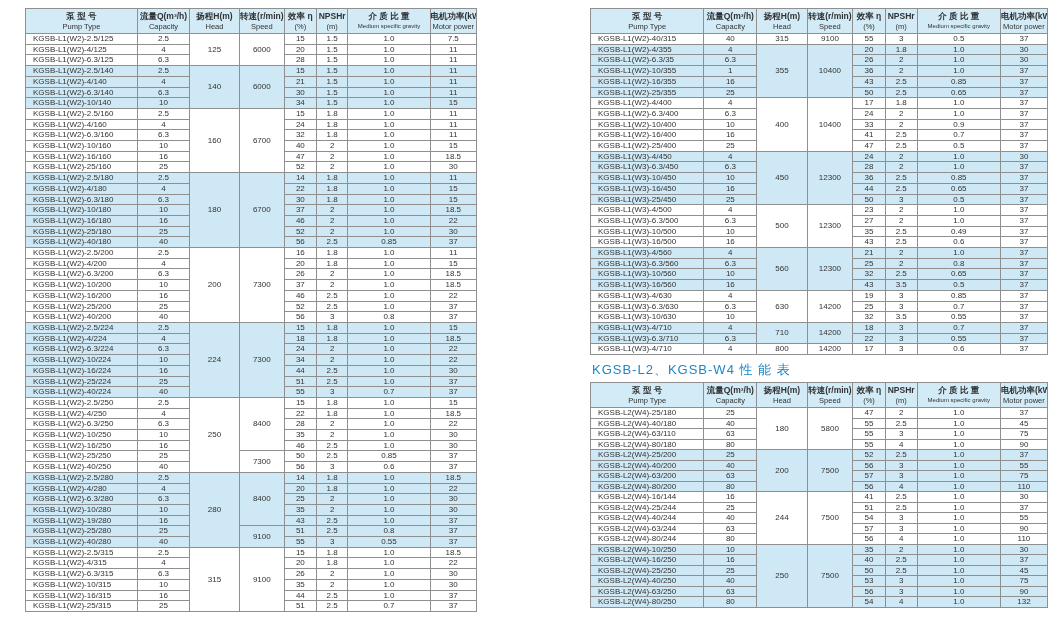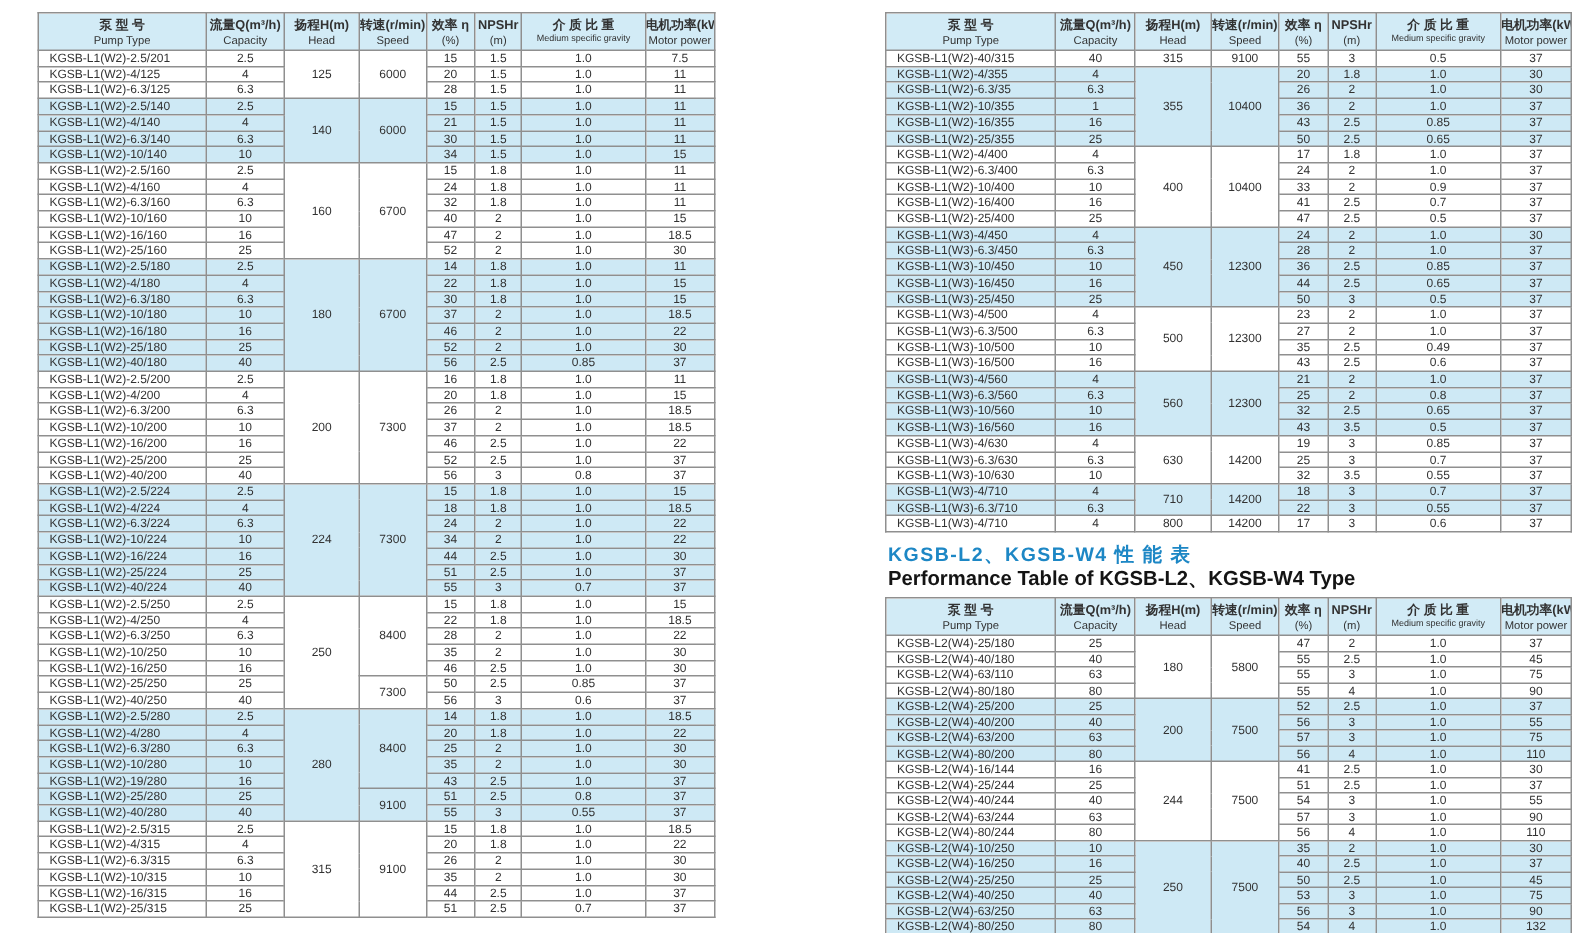--- a/index.html
+++ b/index.html
@@ -23,21 +23,21 @@
   table.pt th:nth-child(7) .h2{font-size:6px;}
   table.pt td{font-size:8px;line-height:9.7px;height:9.7px;}
   table.pt td.c-type{text-align:left;padding-left:7px;}
   table.pt tr.shaded td{background:#cee9f5;}
   table.pt-bottom td{height:9.5px;line-height:9.5px;}
 
   col.c1{width:24.8%} col.c2{width:11.6%} col.c3{width:11.0%} col.c4{width:10.0%}
   col.c5{width:7.1%}  col.c6{width:7.0%}  col.c7{width:18.2%} col.c8{width:10.3%}
 
   .sec-title{margin:7px 0 4px 2px;}
-  .sec-title .zh{font-size:13px;font-weight:bold;letter-spacing:1px;line-height:16px;}
+  .sec-title .zh{font-size:13px;font-weight:normal;letter-spacing:1px;line-height:16px;}
   .sec-title .en{font-size:13.5px;font-weight:bold;color:#141414;line-height:16px;}
 </style>
 </head>
 <body>
 
 <div class="page">
 
   <div class="col-left">
     <table class="pt">
       <colgroup>
@@ -81,21 +81,21 @@
               <div class="h2">Medium specific gravity</div>
             </th>
             <th>
               <div class="h1">电机功率(kW)</div>
               <div class="h2">Motor power</div>
             </th>
           </tr>
         </thead>
       <tbody>
           <tr>
-            <td class="c-type">KGSB-L1(W2)-2.5/201</td>
+            <td class="c-type">KGSB-L1(W2)-2.5/125</td>
             <td>2.5</td>
             <td rowspan="3">125</td>
             <td rowspan="3">6000</td>
             <td>15</td>
             <td>1.5</td>
             <td>1.0</td>
             <td>7.5</td>
           </tr>
           <tr>
             <td class="c-type">KGSB-L1(W2)-4/125</td>
@@ -848,21 +848,20 @@
             <td>17</td>
             <td>3</td>
             <td>0.6</td>
             <td>37</td>
           </tr>
         </tbody>
     </table>
 
     <div class="sec-title">
       <div class="zh" id="title-zh" style="color: rgb(29, 135, 197);">KGSB-L2、KGSB-W4 性 能 表</div>
-      <div class="en">Performance Table of KGSB-L2、KGSB-W4 Type</div>
     </div>
 
     <table class="pt pt-bottom">
       <colgroup>
           <col class="c1">
           <col class="c2">
           <col class="c3">
           <col class="c4">
           <col class="c5">
           <col class="c6">

